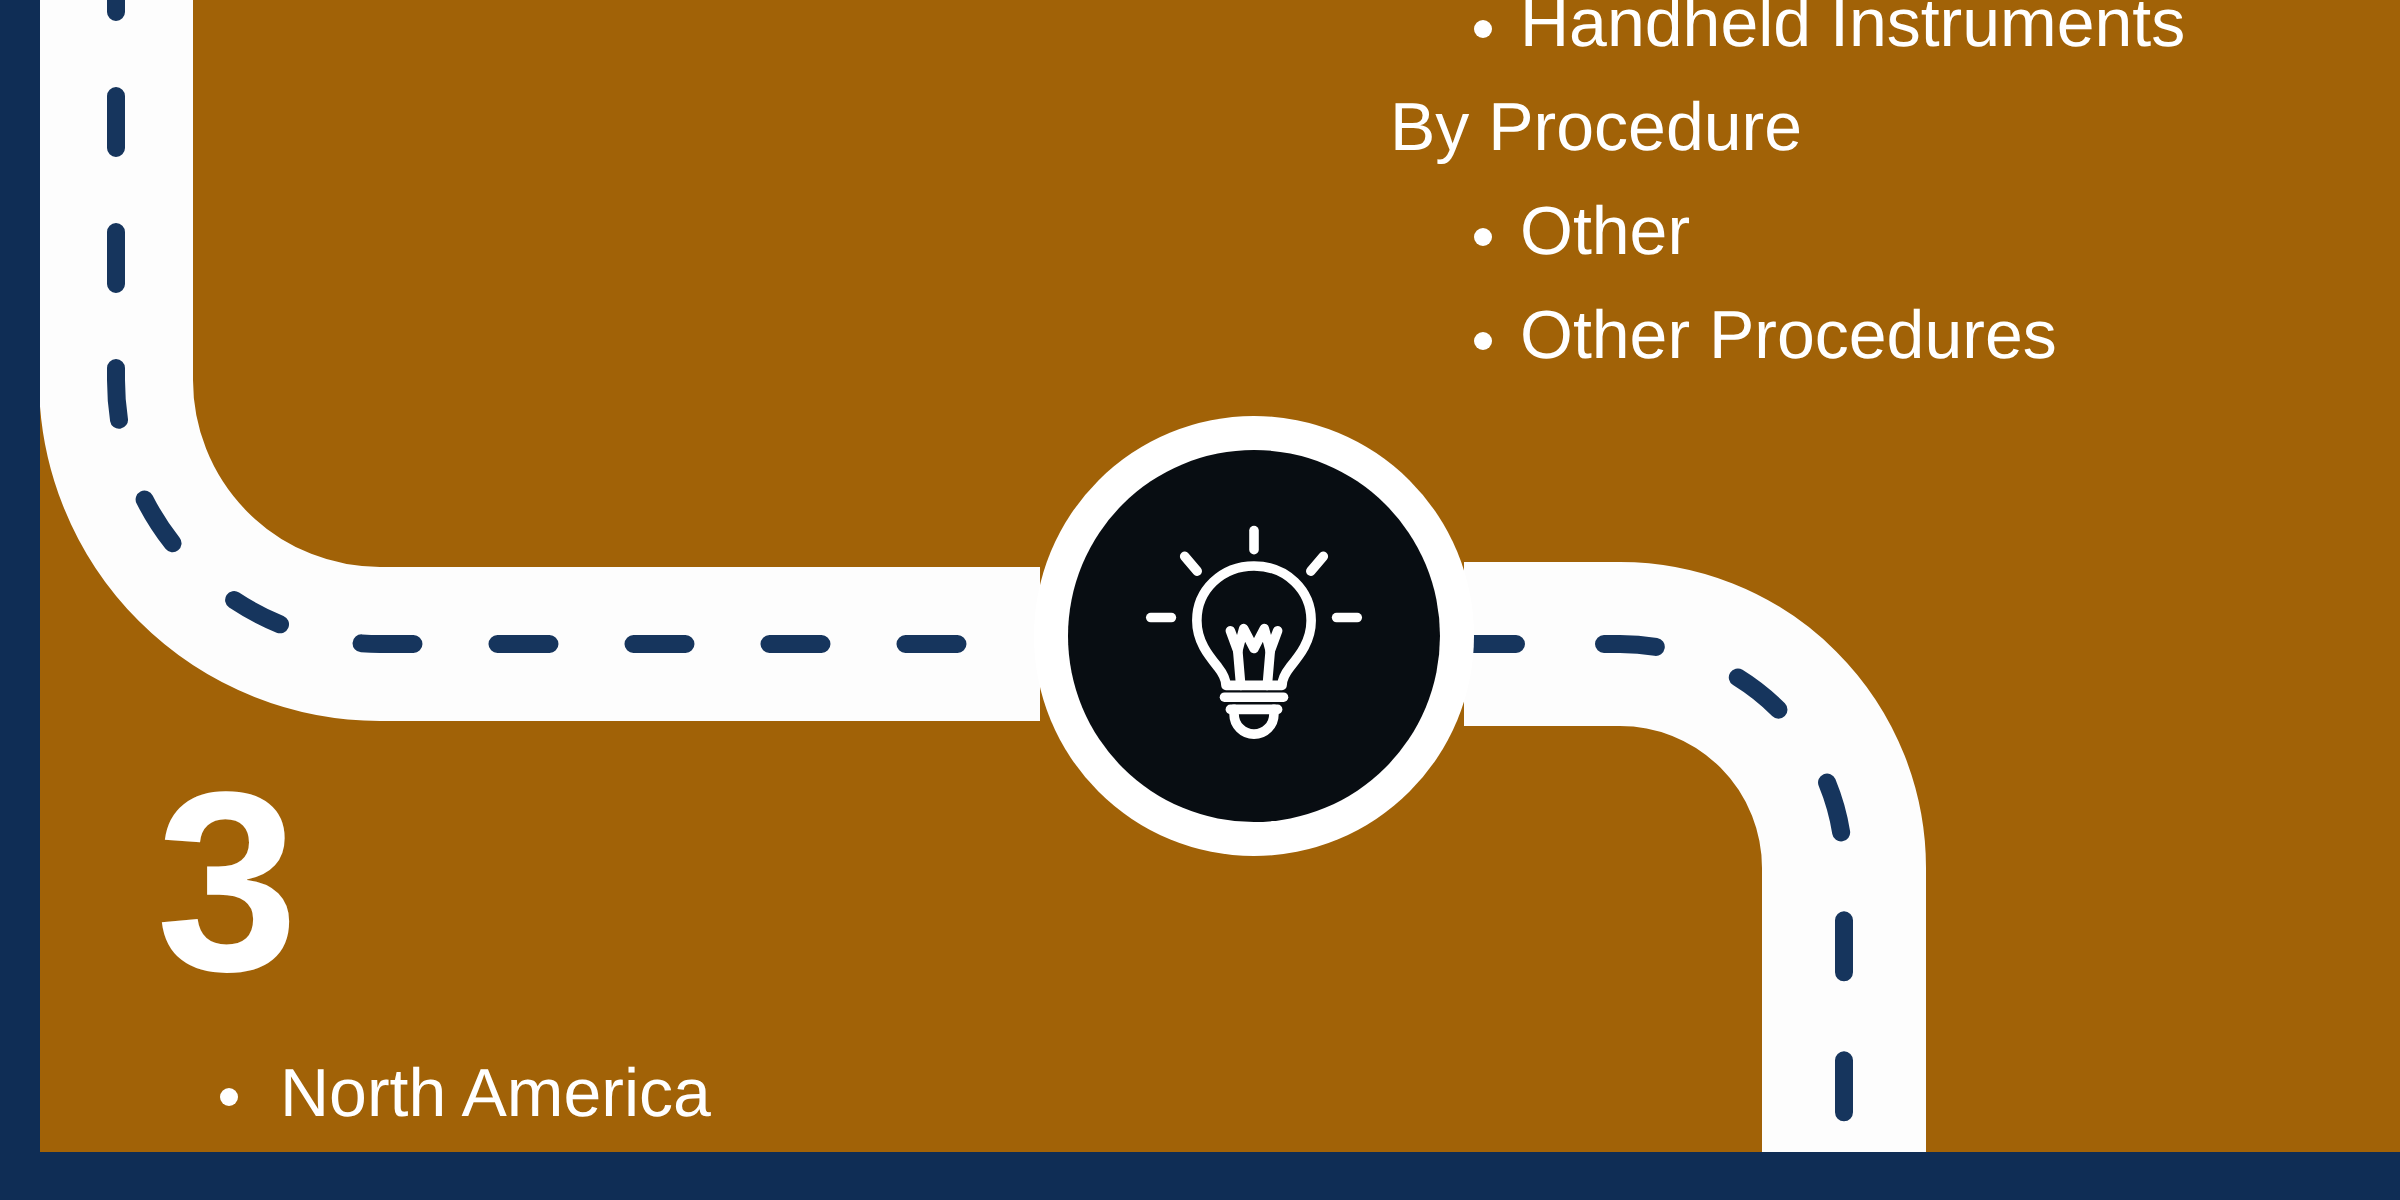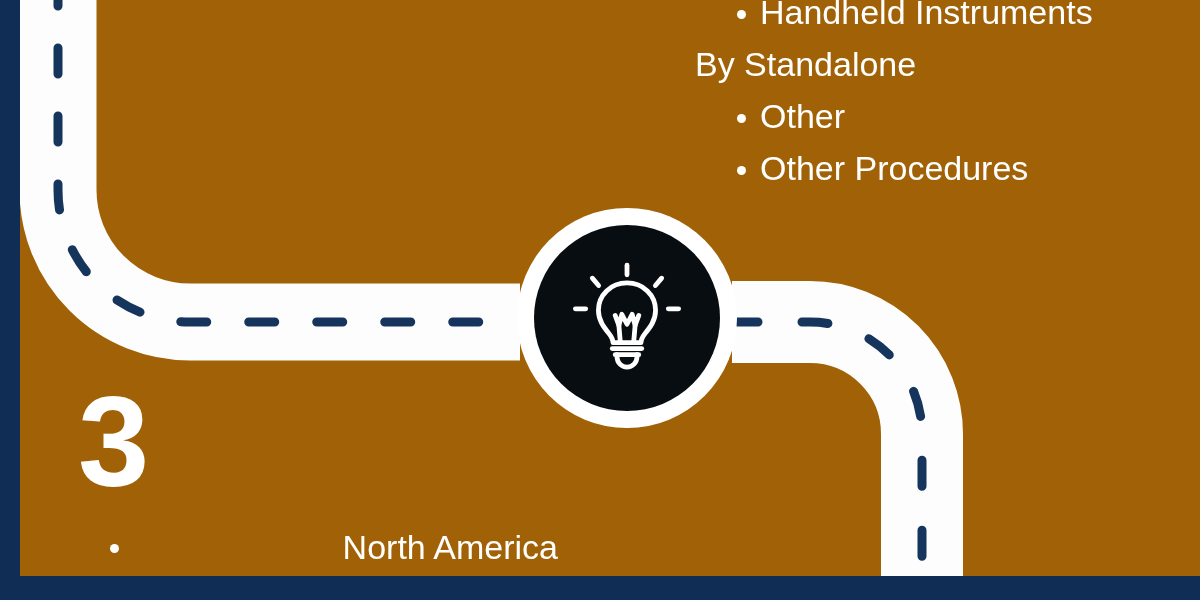--- a/index.html
+++ b/index.html
@@ -118,21 +118,20 @@
     color: #ffffff;
     letter-spacing: -0.5px;
     text-transform: uppercase;
     max-width: 360px;
   }
 
   #region-list {
     left: 58px;
     top: 522px;
     width: 480px;
-    text-align: right;
   }
   #region-list ul.bullets li {
     padding-left: 62px;
     font-size: 34px;
     line-height: 50px;
   }
   #region-list ul.bullets li::before {
     left: 32px;
     top: 22px;
   }
@@ -204,21 +203,21 @@
       </svg>
     </div>
   </div>
 
   <div class="list-block" id="right-list">
 
     <ul class="bullets">
       <li>Handheld Instruments</li>
     </ul>
 
-    <div class="section-head">By Standalone</div>
+    <div class="section-head">By Procedure</div>
 
     <ul class="bullets">
       <li>Other</li>
       <li>Other Procedures</li>
     </ul>
   </div>
 
   <div id="stat-block">
     <div class="stat-number">3</div>
   </div>

